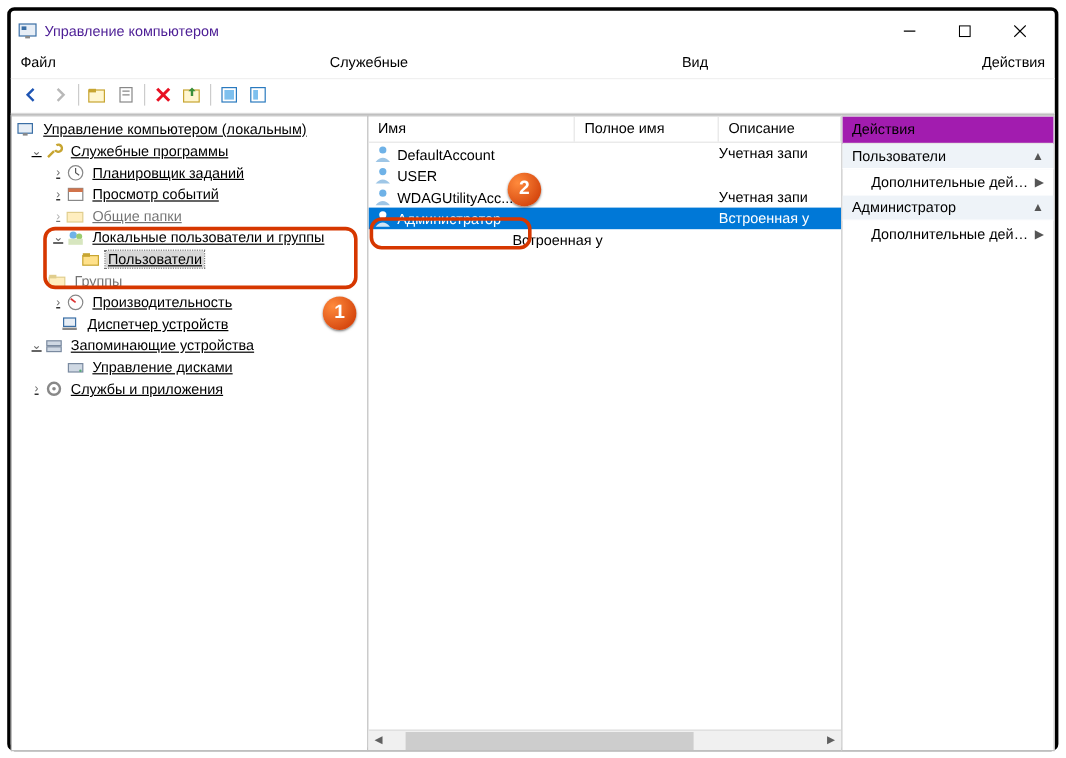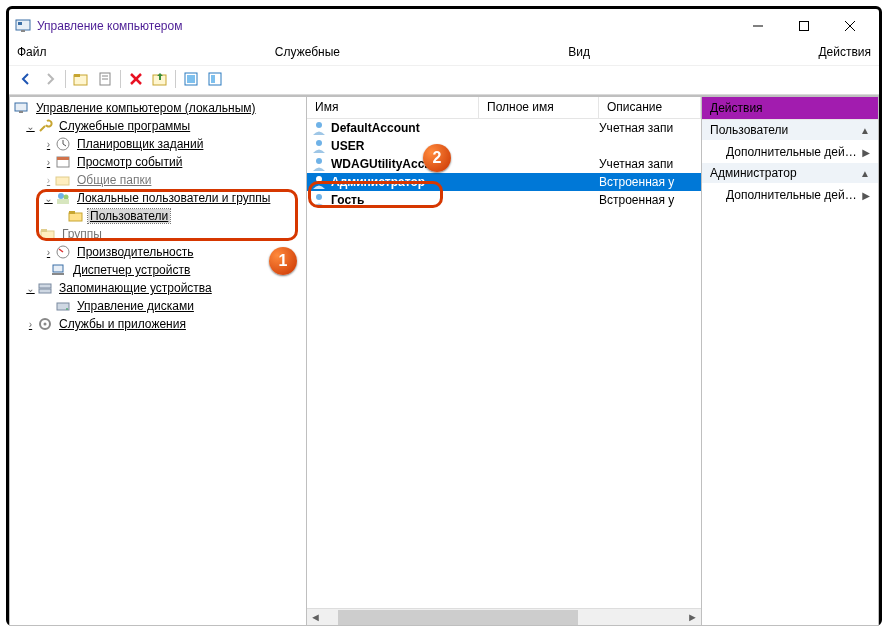--- a/index.html
+++ b/index.html
@@ -33,21 +33,21 @@
 
   .list-header { display:flex; height:22px; border-bottom:1px solid #e5e5e5; font-size:12px; }
   .list-header .col { padding:3px 8px; border-right:1px solid #e5e5e5; }
   .col-name { width:172px; }
   .col-fullname { width:120px; }
   .col-desc { flex:1; }
 
   .list-body { font-size:12px; overflow:hidden; flex:1; }
   .list-body::-webkit-scrollbar{height:17px;}
   .list-row { display:flex; align-items:center; height:18px; }
-  .list-row .c1 { width:172px; display:flex; align-items:center; padding-left:4px;font-weight:bold; }
+  .list-row .c1 { width:172px; display:flex; align-items:flex-end; padding-left:4px; }
   .list-row .c2 { width:120px; }
   .list-row .c3 { flex:1; white-space:nowrap; overflow:hidden; }
   .list-row.selected { background:#0078d7; color:#fff; }
   .user-icon { width:16px; height:16px; margin-right:4px; }
 
   .hscroll { height:17px; background:#f0f0f0; border-top:1px solid #ddd; display:flex; align-items:center; }
   .hscroll .thumb { height:15px; background:#cdcdcd; margin-left:14px; width:240px; }
   .hscroll .arr { width:17px; text-align:center; color:#606060; font-size:11px; }
 
   .actions-header { font-size:12px; padding:4px 8px; border-bottom:1px solid #e5e5e5; background:#a21caf; }
@@ -338,29 +338,20 @@
                   <circle cx="8" cy="5" r="3" fill="#fff"></circle>
                   <path d="M2 15 q6 -7 12 0" fill="#cfe4f5"></path>
                 </svg>
               </span>
               <span>Администратор</span>
             </div>
           <div class="c2"></div>
           <div class="c3">Встроенная у</div>
         </div>
         <div class="list-row">
-          <div class="c1">
-              <span class="user-icon">
-                <svg viewBox="0 0 16 16" width="16" height="16">
-                  <circle cx="8" cy="5" r="3" fill="#6fb2e7"></circle>
-                  <path d="M2 15 q6 -7 12 0" fill="#9ec6e6"></path>
-                </svg>
-              </span>
-              <span>Гость</span>
-            </div>
           <div class="c2"></div>
           <div class="c3">Встроенная у</div>
         </div>
       </div>
       <div class="hscroll">
         <span class="arr">◄</span>
         <div class="thumb"></div>
         <span style="flex:1"></span>
         <span class="arr">►</span>
       </div>

